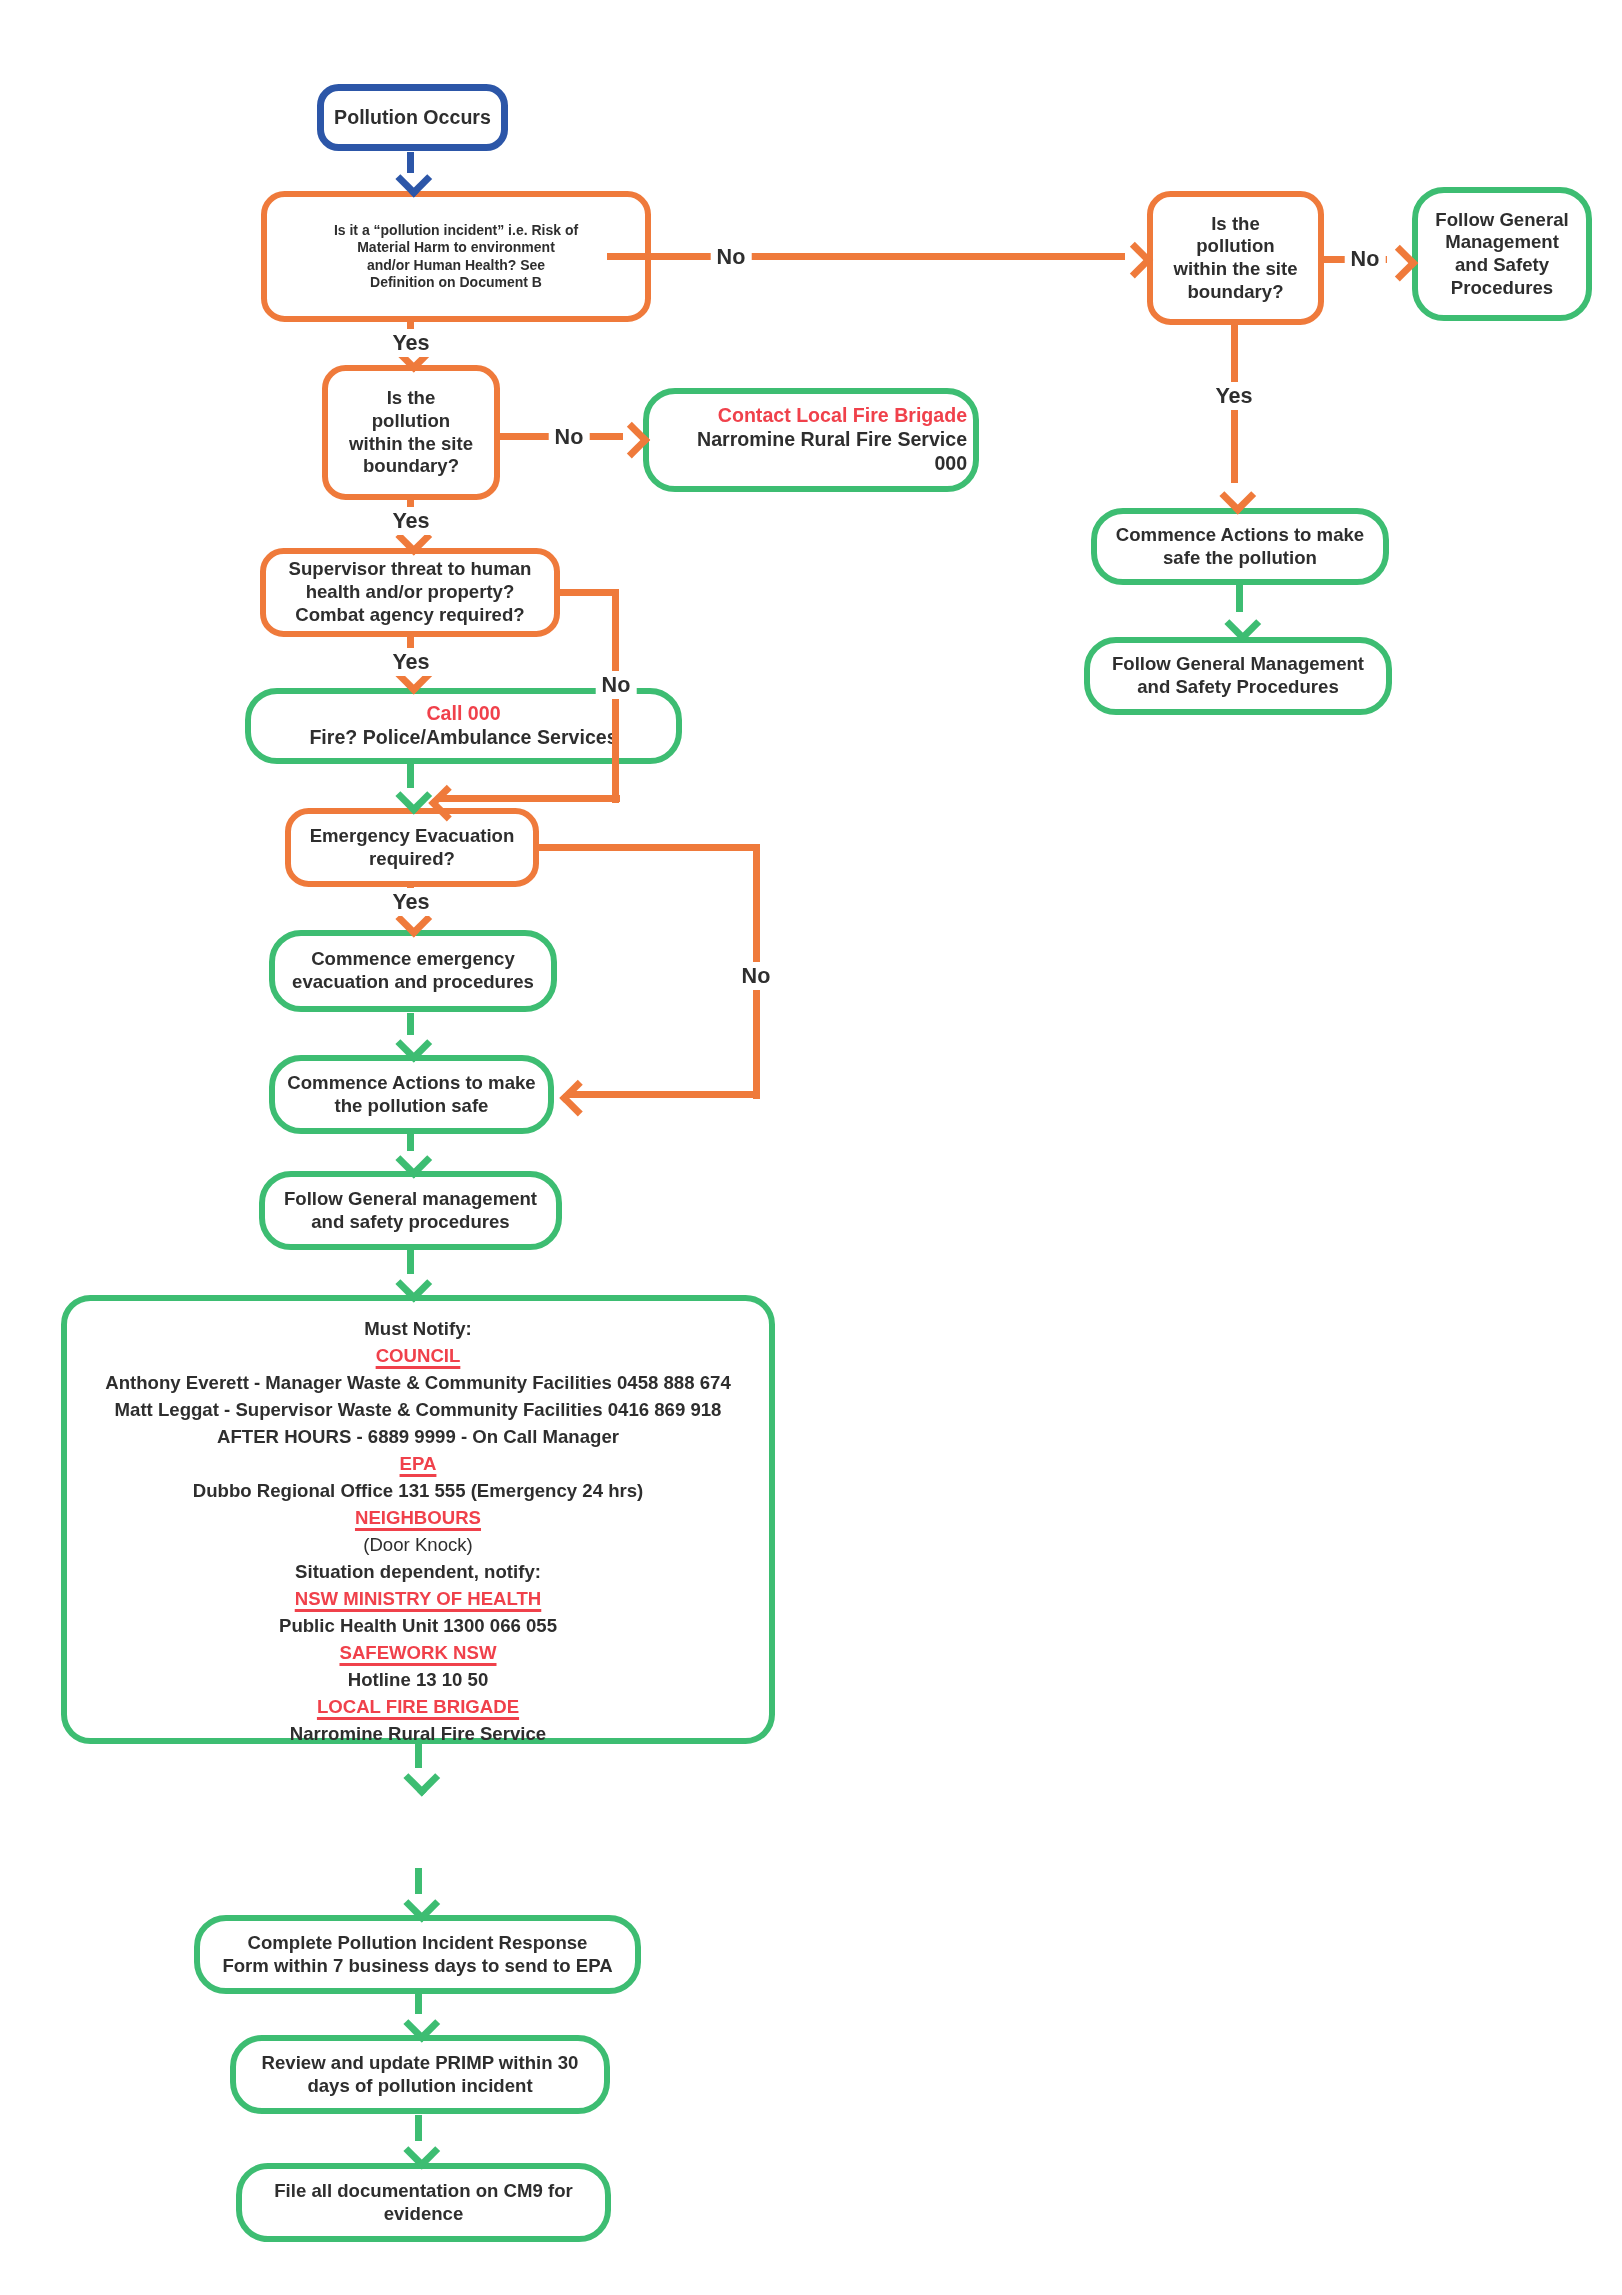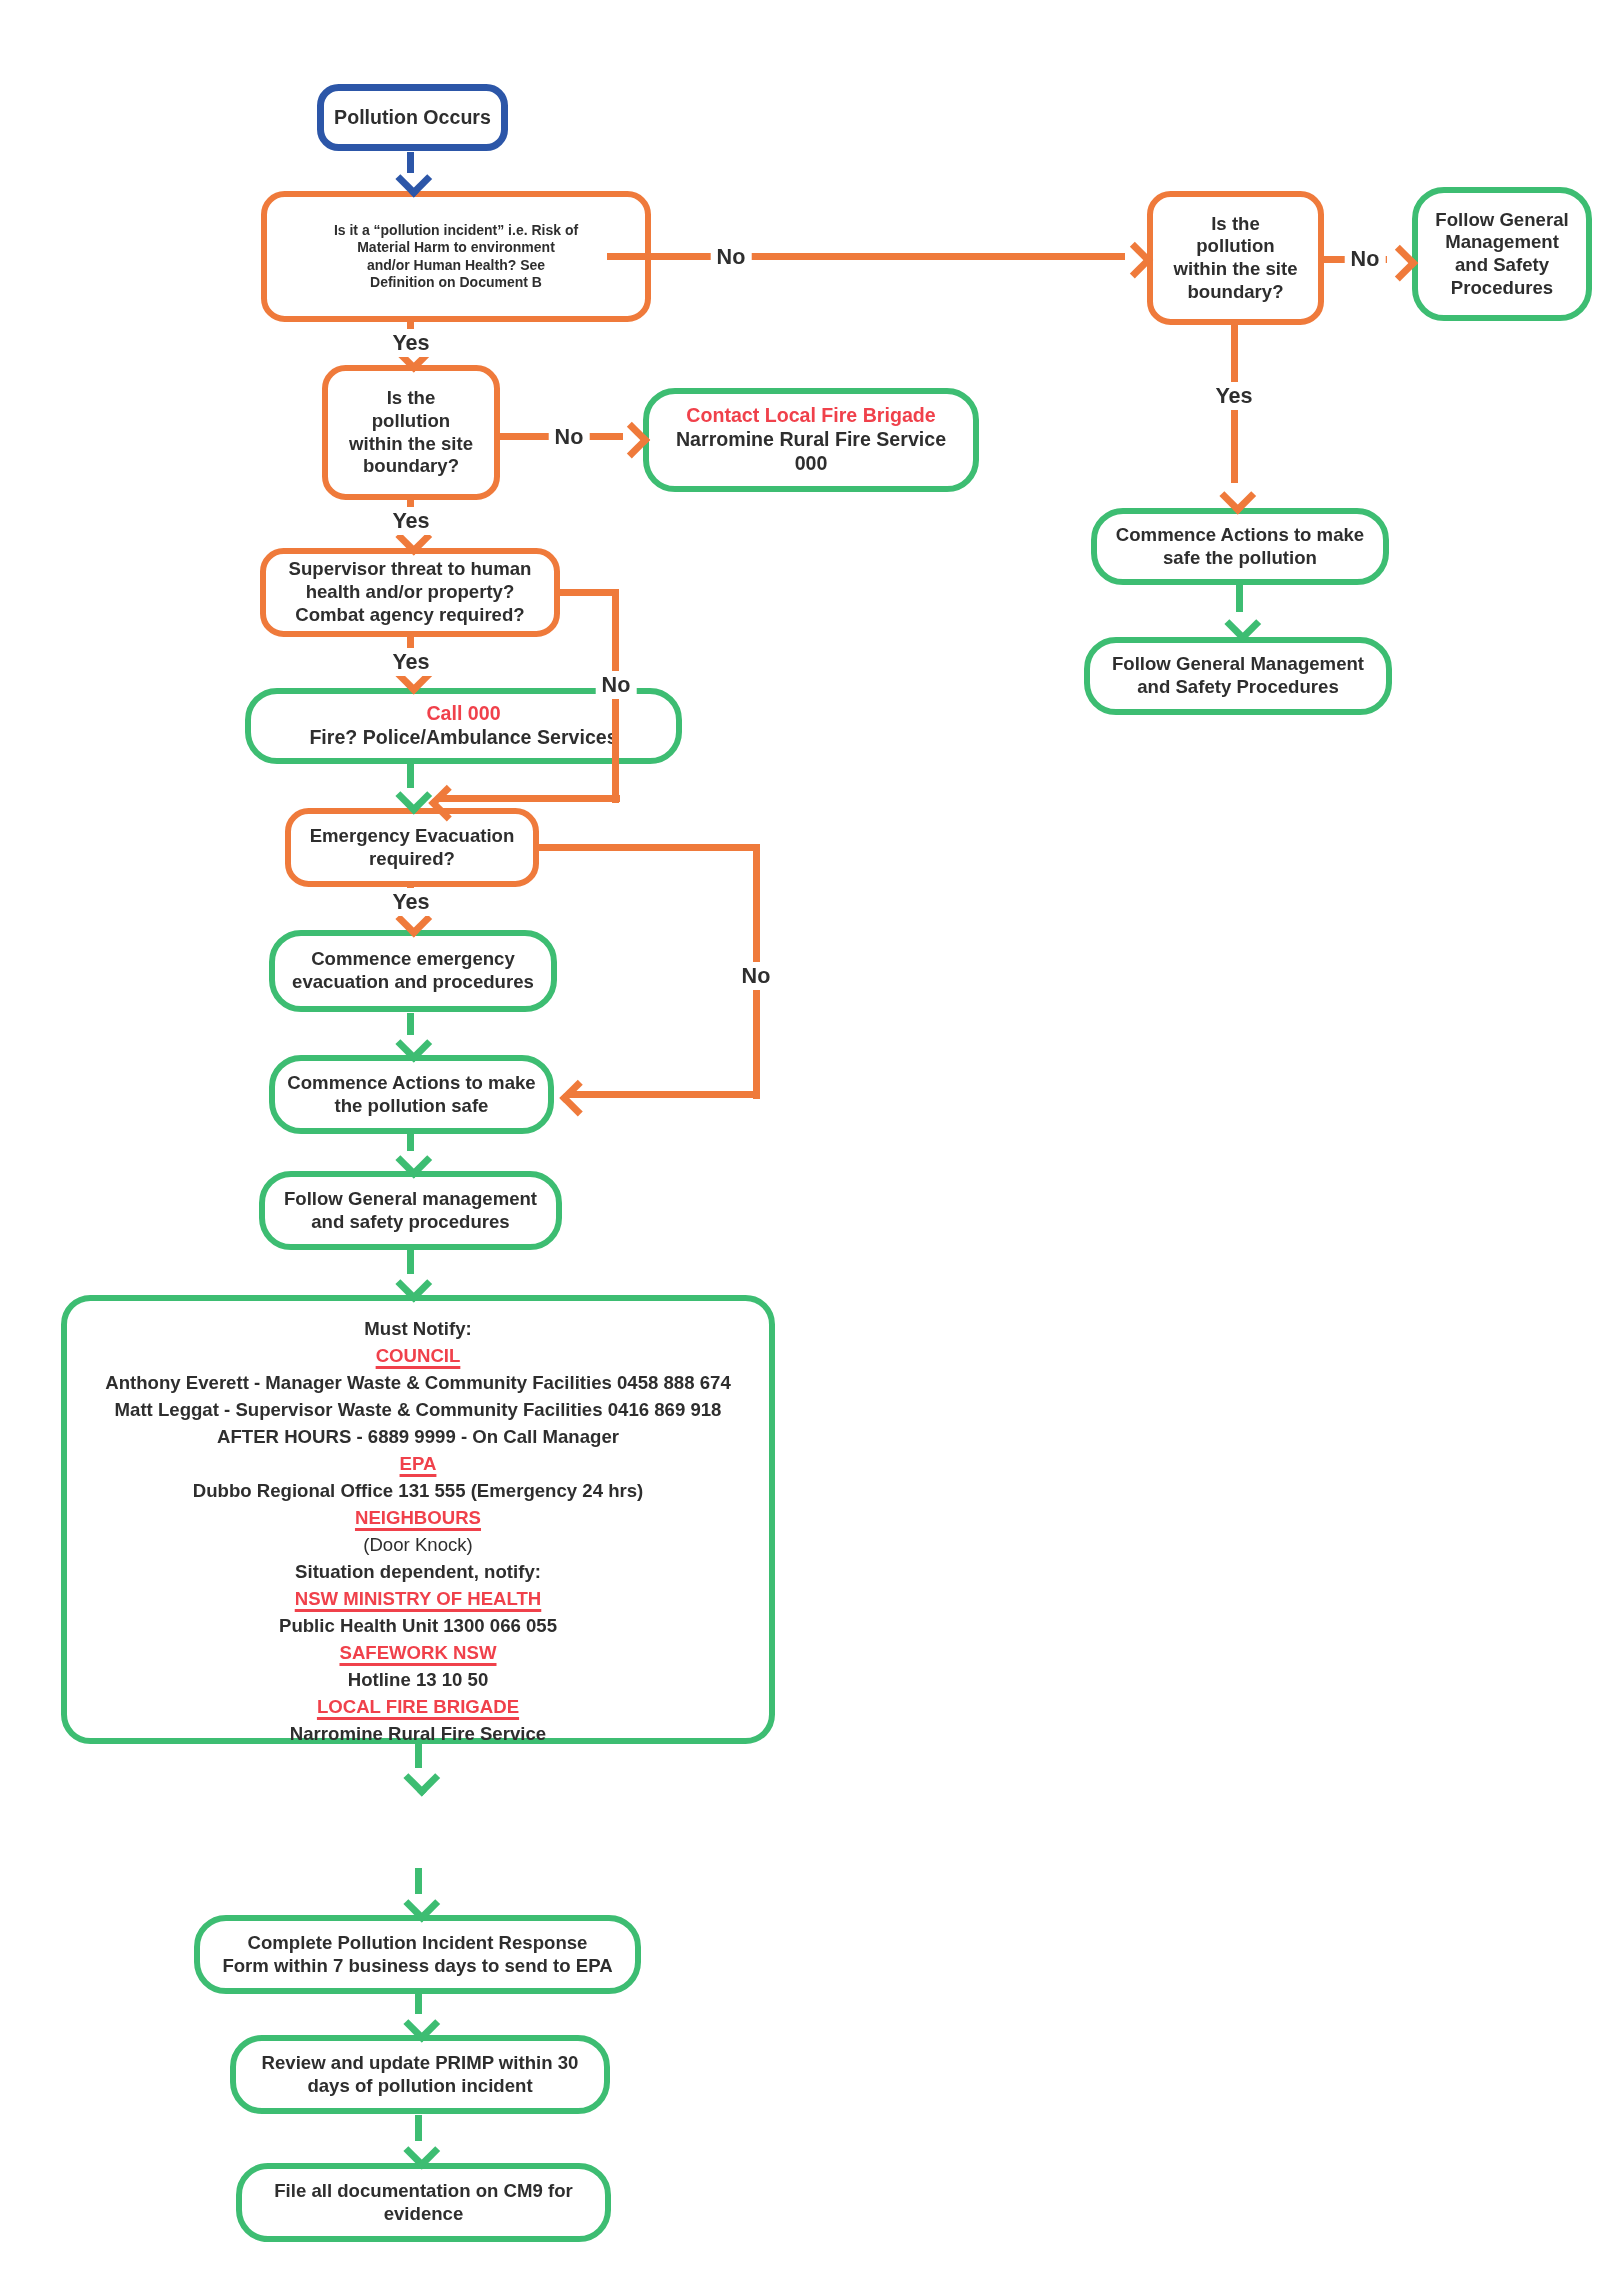--- a/index.html
+++ b/index.html
@@ -64,21 +64,21 @@
   <div class="node orange" style="left:218px;top:191px;width:390px;height:131px;font-size:14px;margin-left:43px;">Is it a “pollution incident” i.e. Risk of
 Material Harm to environment
 and/or Human Health? See
 Definition on Document B</div>
 
   <div class="node orange" style="left:322px;top:365px;width:178px;height:135px;font-size:18.6px;">Is the
 pollution
 within the site
 boundary?</div>
 
-  <div class="node green" style="left:643px;top:388px;width:336px;height:104px;font-size:19.6px;">
+  <div class="node green" style="left:643px;top:388px;width:336px;height:104px;font-size:19.6px;align-items:flex-end;">
     <span class="red">Contact Local Fire Brigade</span>
     <span>Narromine Rural Fire Service</span>
     <span>000</span>
   </div>
 
   <div class="node orange" style="left:260px;top:548px;width:300px;height:89px;font-size:18.6px;">Supervisor threat to human
 health and/or property?
 Combat agency required?</div>
 
   <div class="node green" style="left:245px;top:688px;width:437px;height:76px;font-size:19.6px;">

